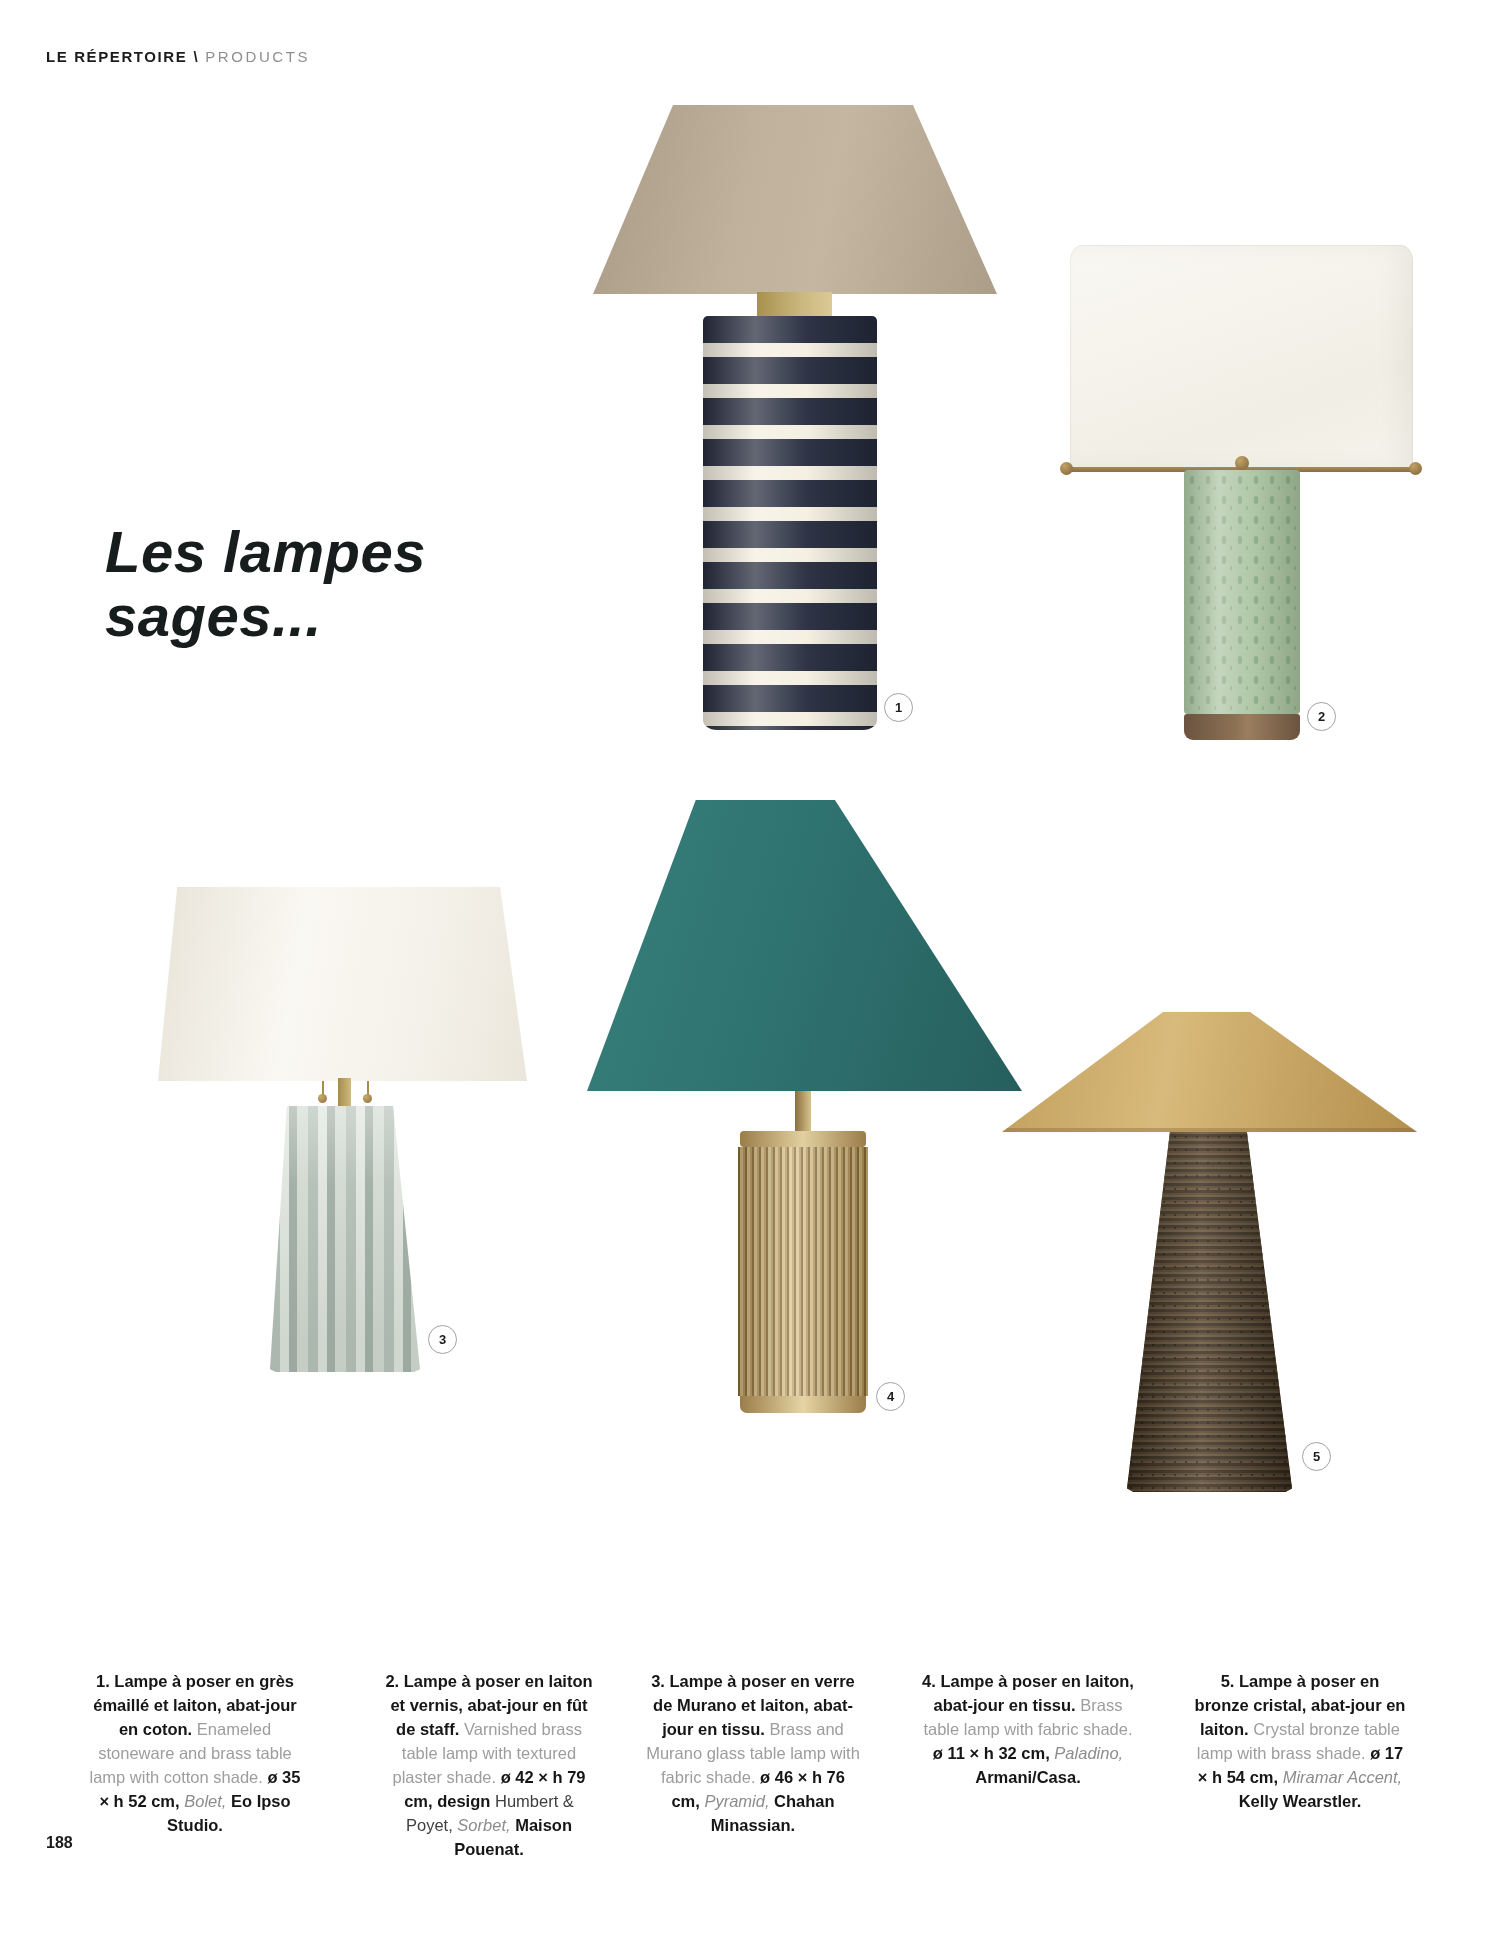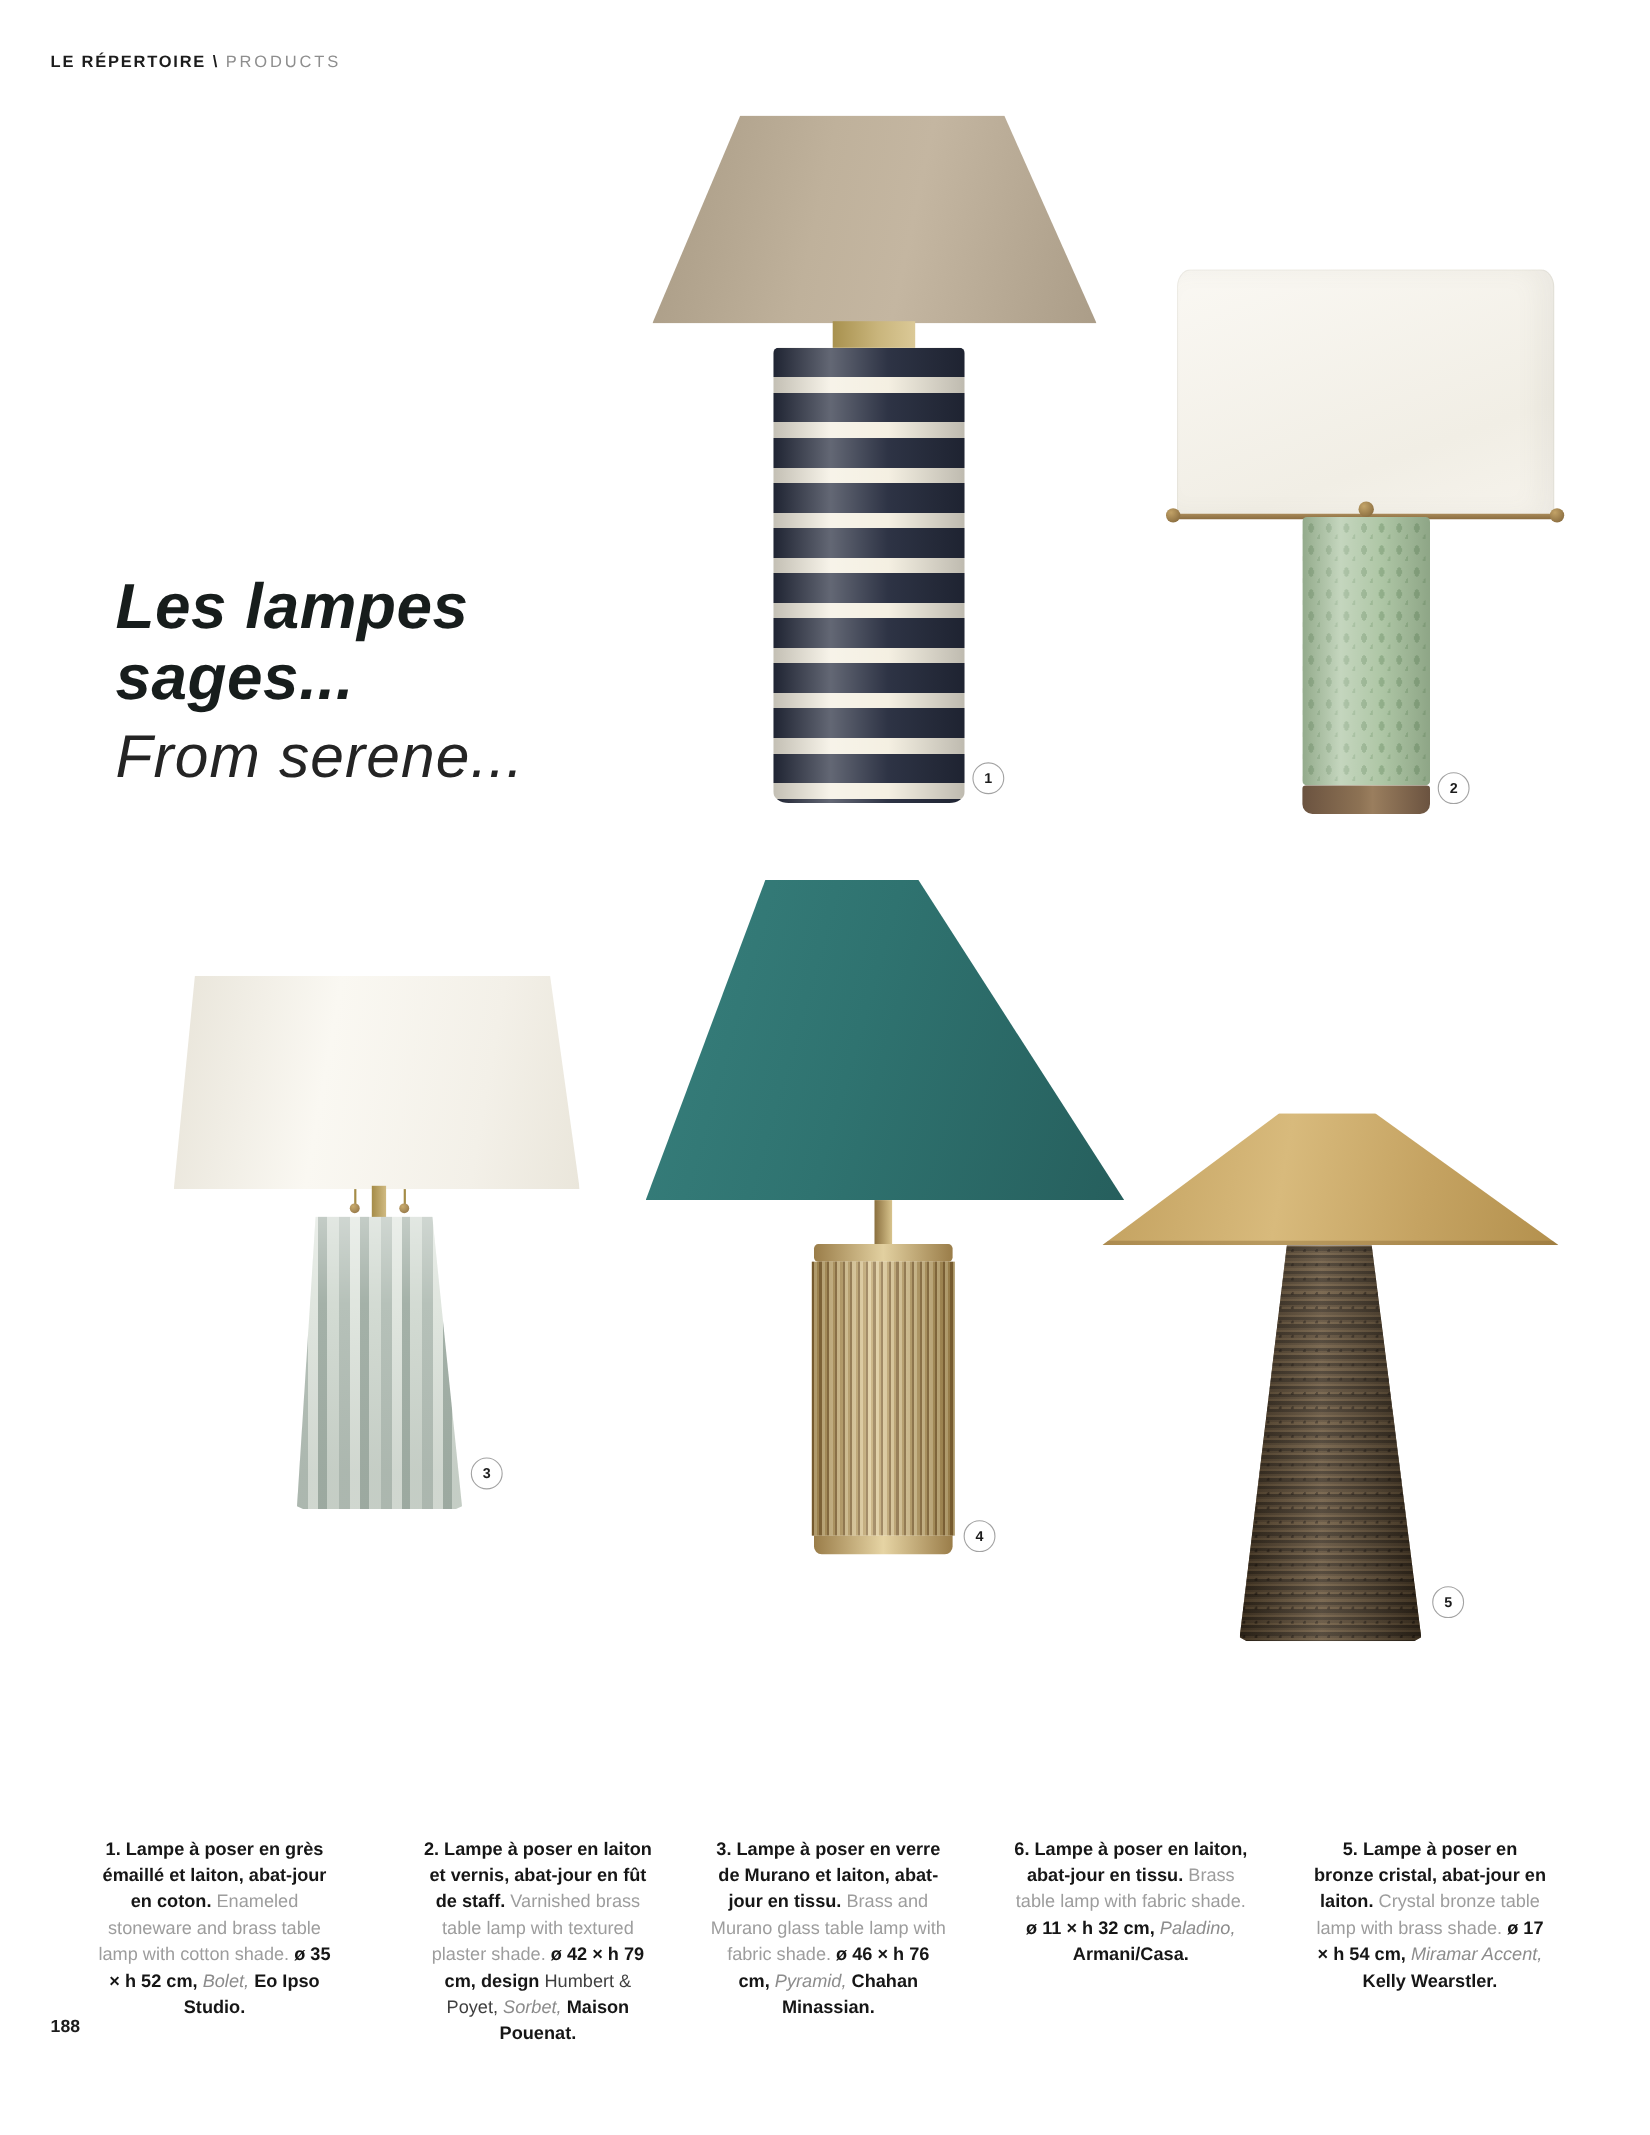--- a/index.html
+++ b/index.html
@@ -124,21 +124,20 @@
 
 <div class="page">
 
   <div class="kicker">
     <span class="sec">LE RÉPERTOIRE</span><span class="sep">\</span><span class="cat">PRODUCTS</span>
   </div>
 
   <div class="title-block">
     <p class="title-fr">Les lampes</p>
     <p class="title-fr" style="margin-top:0;">sages...</p>
-    <p class="title-en">From serene...</p>
   </div>
 
   <div>
     <div class="part l1-shade"></div>
     <div class="part l1-neck"></div>
     <div class="part l1-base"></div>
     <div class="badge badge1">1</div>
   </div>
 
   <div>
@@ -199,21 +198,21 @@
   <div class="product-col pc3">
     <span class="fr">3. Lampe à poser en verre de Murano et laiton, abat-jour en tissu.</span>
     <span class="en">Brass and Murano glass table lamp with fabric shade.</span>
     <span class="dim">ø 46 × h 76 cm,</span>
     <span class="designer"></span>
     <span class="name">Pyramid,</span>
     <span class="brand">Chahan Minassian.</span>
   </div>
 
   <div class="product-col pc4">
-    <span class="fr">6. Lampe à poser en laiton, abat-jour en tissu.</span>
+    <span class="fr">4. Lampe à poser en laiton, abat-jour en tissu.</span>
     <span class="en">Brass table lamp with fabric shade.</span>
     <span class="dim">ø 11 × h 32 cm,</span>
     <span class="designer"></span>
     <span class="name">Paladino,</span>
     <span class="brand">Armani/Casa.</span>
   </div>
 
   <div class="product-col pc5">
     <span class="fr">5. Lampe à poser en bronze cristal, abat-jour en laiton.</span>
     <span class="en">Crystal bronze table lamp with brass shade.</span>

